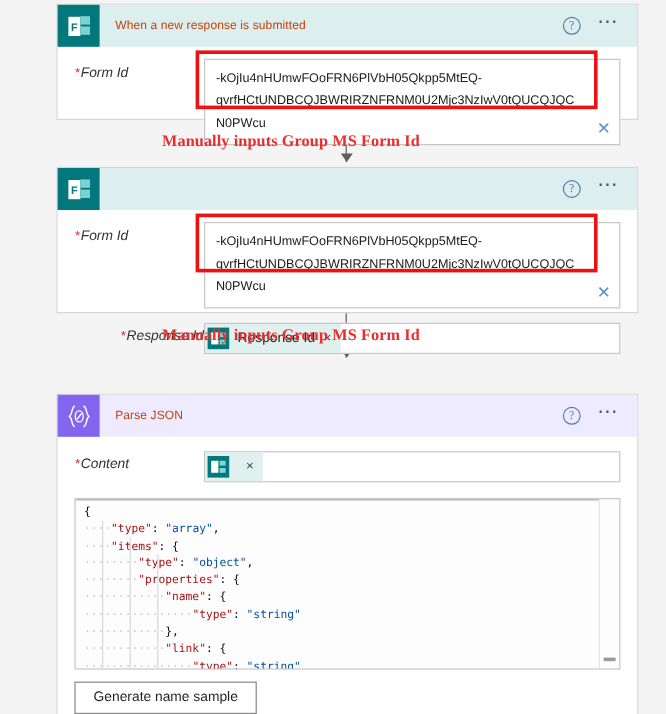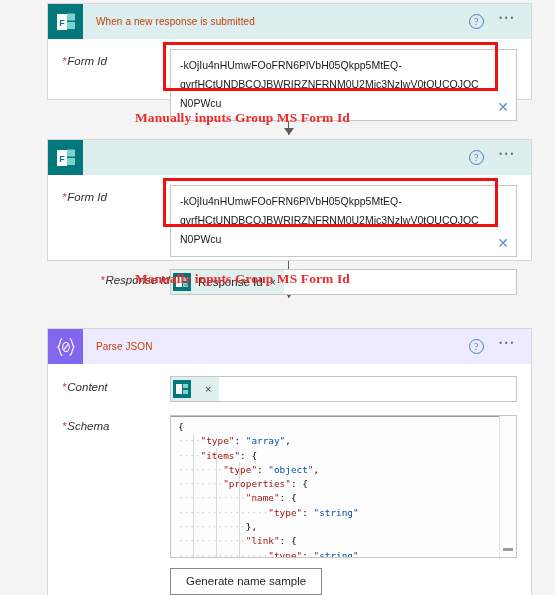--- a/index.html
+++ b/index.html
@@ -368,21 +368,20 @@
         <div class="token-box">
           <div class="token">
             <div class="token-icon"></div>
             <span class="token-label"></span>
             <span class="token-x">×</span>
           </div>
         </div>
       </div>
     </div>
     <div class="field-row" style="padding-top:13px;">
-      <div class="field-label" style="padding-top:5px;"><span class="req-star">*</span><span>Schema</span></div>
       <div class="field-control">
         <div class="schema-wrap">
           <div class="schema-topline"></div>
           <div class="schema-code" id="schema-code"><span class="ln"><span class="p">{</span></span><span class="ln"><span class="dots">····</span><span class="k">"type"</span><span class="p">: </span><span class="s">"array"</span><span class="p">,</span></span><span class="ln"><span class="dots">····</span><span class="k">"items"</span><span class="p">: {</span></span><span class="ln"><span class="dots">········</span><span class="k">"type"</span><span class="p">: </span><span class="s">"object"</span><span class="p">,</span></span><span class="ln"><span class="dots">········</span><span class="k">"properties"</span><span class="p">: {</span></span><span class="ln"><span class="dots">············</span><span class="k">"name"</span><span class="p">: {</span></span><span class="ln"><span class="dots">················</span><span class="k">"type"</span><span class="p">: </span><span class="s">"string"</span></span><span class="ln"><span class="dots">············</span><span class="p">},</span></span><span class="ln"><span class="dots">············</span><span class="k">"link"</span><span class="p">: {</span></span><span class="ln"><span class="dots">················</span><span class="k">"type"</span><span class="p">: </span><span class="s">"string"</span></span></div>
           <div class="schema-divider"></div>
           <div class="collapse-mark"></div>
         <div class="guide" style="left: 22px; top: 18px; height: 125px;"></div>
             <div class="guide" style="left: 45px; top: 32px; height: 111px;"></div>
             <div class="guide" style="left: 68px; top: 46px; height: 97px;"></div>
           </div>

